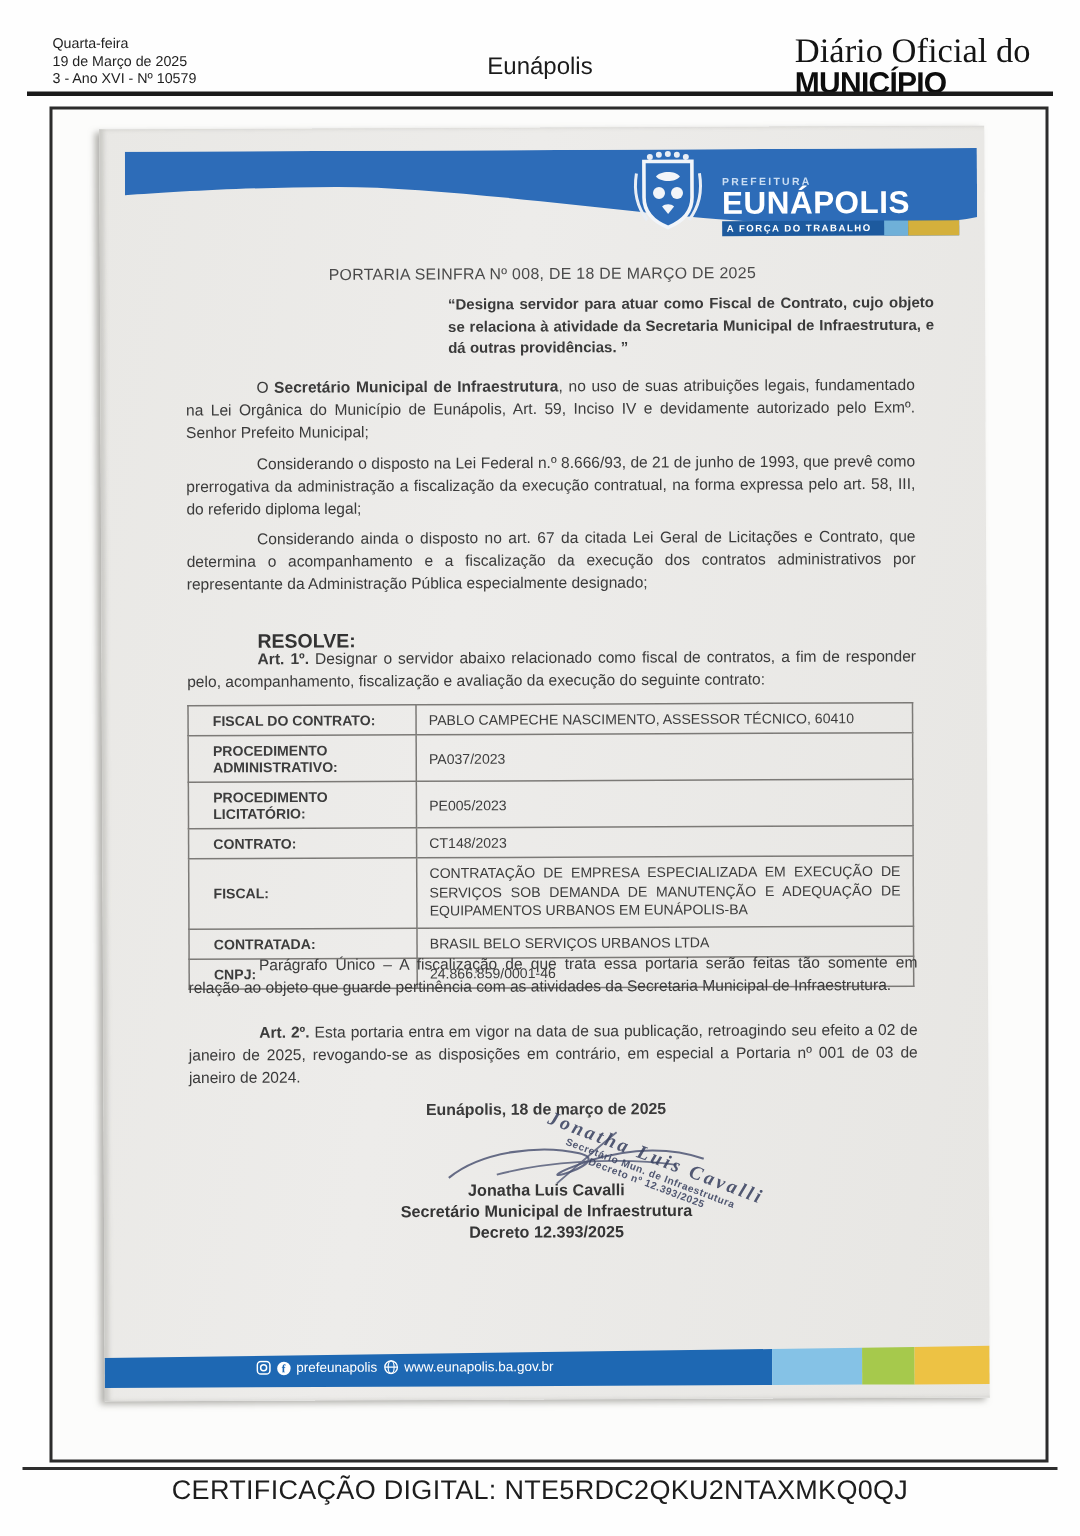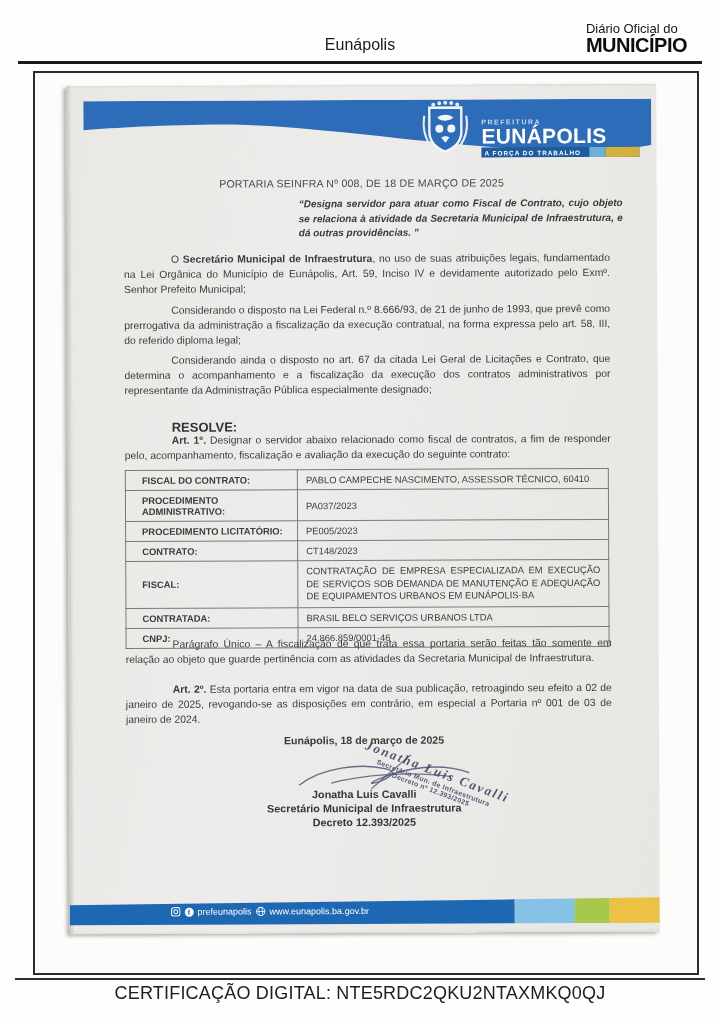--- a/index.html
+++ b/index.html
@@ -4,21 +4,21 @@
 <style>
   * { margin:0; padding:0; box-sizing:border-box; }
   html,body { width:720px; height:1024px; }
   body { font-family:"Liberation Sans", sans-serif; background:#ffffff; color:#222; }
   #page { position:relative; width:720px; height:1024px; background:#fefefe; overflow:hidden; }
 
   
   .hdr-left { position:absolute; left:35px; top:24px; font-size:9.5px; line-height:11.5px; color:#1f1f1f; }
   .hdr-city { position:absolute; left:0; top:36px; width:720px; text-align:center; font-size:16px; color:#1b1b1b; }
   .masthead { position:absolute; right:33px; top:21px; text-align:left; }
-  .masthead .mh1 { font-family:Liberation Sans, sans-serif; font-size:13px; color:#141414; }
+  .masthead .mh1 { font-family:Liberation Serif, serif; font-size:23px; color:#141414; }
   .masthead .mh2 { font-family:"Liberation Sans", sans-serif; font-weight:bold; font-size:20px; letter-spacing:-0.5px; color:#0d0d0d; margin-top:-2px; }
   .hdr-rule { position:absolute; left:18px; top:61px; width:684px; height:3px; background:#1a1a1a; }
 
   
   .scan-box { position:absolute; left:33px; top:71px; width:666px; height:904px; border:2px solid #2c2c2c; background:#fcfcfb; }
   .sheet { position:absolute; left:68px; top:85px; width:590px; height:848px;
            background:linear-gradient(100deg,#e9e8e5 0%, #edecea 40%, #e7e6e3 100%);
            transform:rotate(-0.25deg); box-shadow:-3px 2px 4px rgba(120,118,112,.55), inset 3px 0 3px rgba(150,148,142,.35); }
 
   
@@ -26,31 +26,31 @@
   .banner-text { position:absolute; left:398px; top:19px; width:170px; }
   .bt-pref { font-size:7px; font-weight:bold; letter-spacing:1.5px; color:#c9ddf3; }
   .bt-city { font-size:21px; font-weight:bold; letter-spacing:.3px; color:#ffffff; line-height:21px; }
   .bt-strip { margin-top:1px; width:158px; height:10px; background:var(--slogan-bar,#1d5a9e); display:flex; align-items:center; position:relative; }
   .bt-slogan { font-size:6.4px; font-weight:bold; letter-spacing:1px; color:#ffffff; padding-left:3px; }
   .bt-seg1 { position:absolute; right:34px; top:0; width:16px; height:10px; background:var(--seg-lightblue,#6fb0d8); }
   .bt-seg2 { position:absolute; right:0; top:0; width:34px; height:10px; background:var(--seg-gold,#d4b03c); }
 
   
   .doc-title { position:absolute; left:0; top:92px; width:100%; text-align:center; font-size:10.6px; color:#4a4a4a; letter-spacing:.2px; }
-  .epigraph { position:absolute; left:232px; top:112px; width:324px; font-size:10px; font-weight:bold; color:#3a3a3a; line-height:14.5px; text-align:justify;font-style:italic; }
+  .epigraph { position:absolute; left:232px; top:112px; width:324px; font-size:10px; font-weight:bold; color:#3a3a3a; line-height:14.5px; text-align:justify; }
   .bodypara { position:absolute; left:57px; width:486px; font-size:10.4px; color:#3b3b3b; line-height:15px; text-align:justify; text-indent:47px; }
   .p1 { top:166px; } .p2 { top:217px; } .p3 { top:267px; }
   .resolve { position:absolute; left:104px; top:334px; font-size:13px; font-weight:bold; color:#333; }
   .art1 { top:347px; }
   .pu  { top:551px; } .art2 { top:596px; }
 
   
   .contract-table { position:absolute; left:57px; top:384px; width:484px; border-collapse:collapse; }
   .contract-table td { border:1px solid #7c7a77; font-size:9.4px; color:#3c3c3c; padding:4px 8px; vertical-align:middle; }
-  .contract-table td.lbl { width:172px; font-weight:bold;padding-left:16px; }
+  .contract-table td.lbl { width:152px; font-weight:bold;padding-left:16px; }
   .contract-table td.val { text-align:left; }
   .contract-table tr.tall td.val { text-align:justify; line-height:12.5px; }
 
   
   .place-date { position:absolute; left:0; top:649px; width:100%; text-align:center; font-size:10.6px; font-weight:bold; color:#3a3a3a; }
   .sig-squiggle { position:absolute; left:222px; top:664px; }
   .stamp { position:absolute; left:288px; top:648px; width:178px; transform:rotate(21deg); transform-origin:left top;
            color:var(--stamp-ink,#3c4462); opacity:.88; text-align:center; pointer-events:none; }
   .stamp .s-name { font-family:"Liberation Serif", serif; font-style:italic; font-weight:bold; font-size:13px; letter-spacing:2px; white-space:nowrap; }
   .stamp .s-small { font-size:6.8px; font-weight:bold; letter-spacing:.4px; white-space:nowrap; }
@@ -68,20 +68,25 @@
   .box-under-rule { position:absolute; left:15px; top:978px; width:690px; height:2px; background:#2e2e2e; }
   .cert { position:absolute; left:0; top:983px; width:720px; text-align:center; color:#1d1d1d; }
   .cert .c1 { font-size:18px; letter-spacing:.2px; }
   .cert .c2 { font-size:11.6px; margin-top:3px; }
 </style>
 </head>
 <body>
 
 <div id="page">
 
+  <div class="hdr-left">
+    <div>Quarta-feira</div>
+    <div>19 de Março de 2025</div>
+    <div>3 - Ano XVI - Nº 10579</div>
+  </div>
   <div class="hdr-city">Eunápolis</div>
   <div class="masthead">
     <div class="mh1">Diário Oficial do</div>
     <div class="mh2">MUNICÍPIO</div>
   </div>
   <div class="hdr-rule"></div>
 
   <div class="scan-box"></div>
 
   <div class="sheet">

